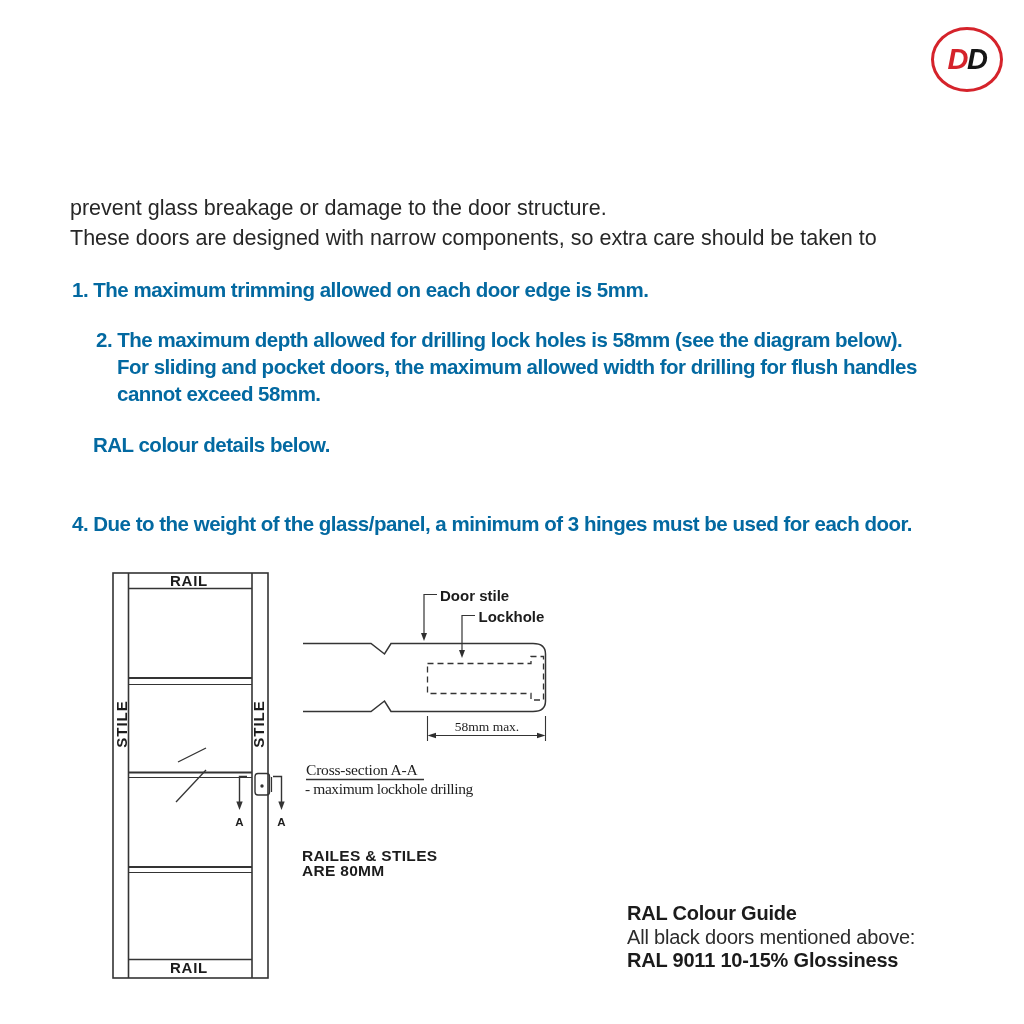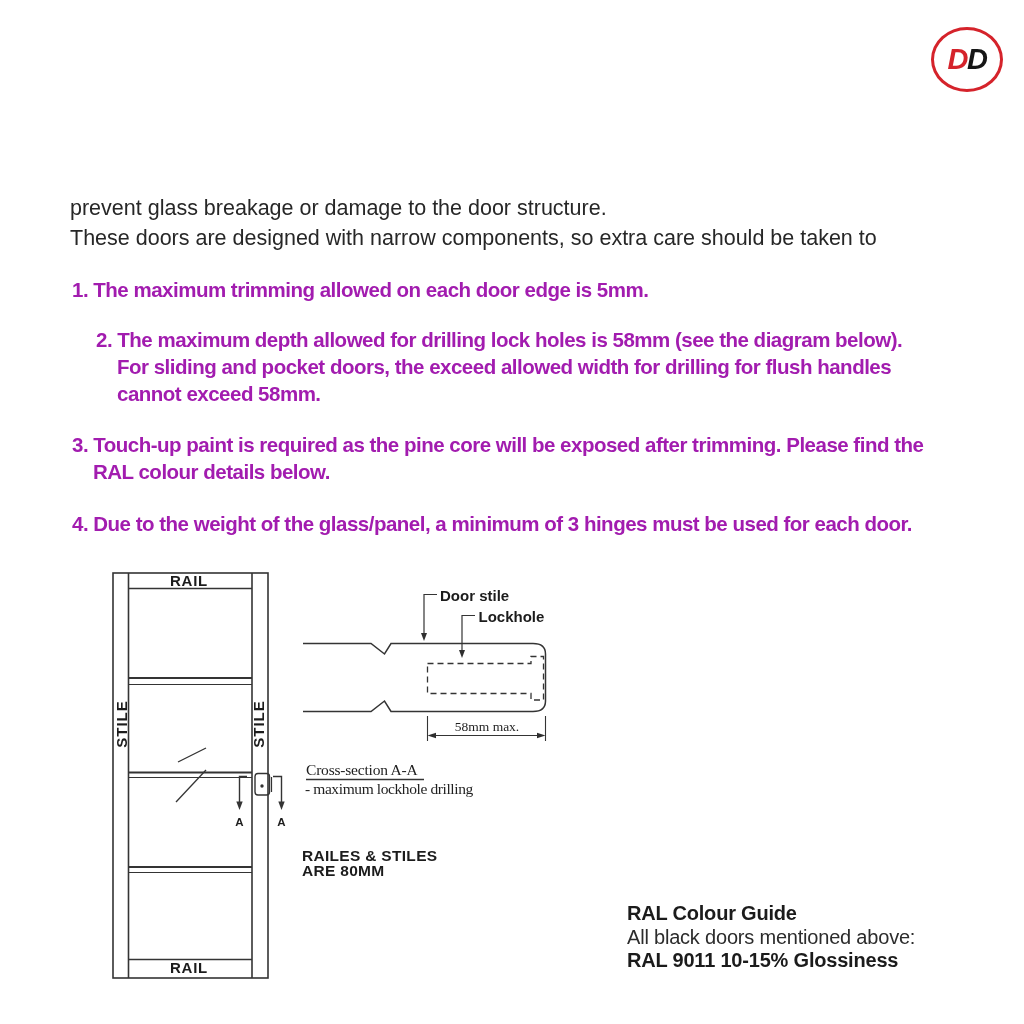--- a/index.html
+++ b/index.html
@@ -13,21 +13,21 @@
   .logo .d1{color:#d5232b;}
   .logo .d2{color:#161616;}
 
   .title{left:68px;top:62px;width:880px;font-size:28.5px;font-weight:700;line-height:42.5px;
          letter-spacing:-0.4px;color:#171717;}
 
   .intro{left:70px;top:193px;width:900px;font-size:21.5px;font-weight:400;line-height:30px;
          color:#272727;letter-spacing:0px;}
 
   .note{left:72px;width:910px;font-size:20.5px;font-weight:700;line-height:27px;
-        letter-spacing:-0.5px;color:#a21caf;}
+        letter-spacing:-0.5px;color:#0369a1;}
   .note .cont{padding-left:21px;}
   .n1{top:276px;} .n2{top:326px;margin-left:24px;} .n3{top:431px;} .n4{top:510px;}
 
   .ral{left:627px;top:902px;font-size:20px;line-height:23.5px;letter-spacing:-0.2px;color:#1b1b1b;}
   .ral .b{font-weight:700;}
   .ral .reg{font-weight:400;color:#2c2c2c;}
 
   svg.diagram{left:0;top:0;width:1024px;height:1024px;}
   svg .ln{stroke:#343434;fill:none;}
   svg .serif{font-family:"Liberation Serif",serif;fill:#1f1f1f;}
@@ -47,25 +47,24 @@
   <div class="abs intro">
     <div>prevent glass breakage or damage to the door structure.</div>
     <div>These doors are designed with narrow components, so extra care should be taken to</div>
   </div>
 
   <div class="abs note n1">
     <div>1. The maximum trimming allowed on each door edge is 5mm.</div>
   </div>
   <div class="abs note n2">
     <div>2. The maximum depth allowed for drilling lock holes is 58mm (see the diagram below).</div>
-    <div class="cont">For sliding and pocket doors, the exceed allowed width for drilling for flush handles</div>
+    <div class="cont">For sliding and pocket doors, the maximum allowed width for drilling for flush handles</div>
     <div class="cont">cannot exceed 58mm.</div>
   </div>
   <div class="abs note n3">
-    <div>3. Touch-up paint is required as the pine core will be exposed after trimming. Please find the</div>
     <div class="cont">RAL colour details below.</div>
   </div>
   <div class="abs note n4">
     <div>4. Due to the weight of the glass/panel, a minimum of 3 hinges must be used for each door.</div>
   </div>
 
   <svg class="abs diagram" viewBox="0 0 1024 1024">
 
     <g class="ln" stroke-width="1.6">
       <rect x="113" y="573" width="155" height="405"></rect>

